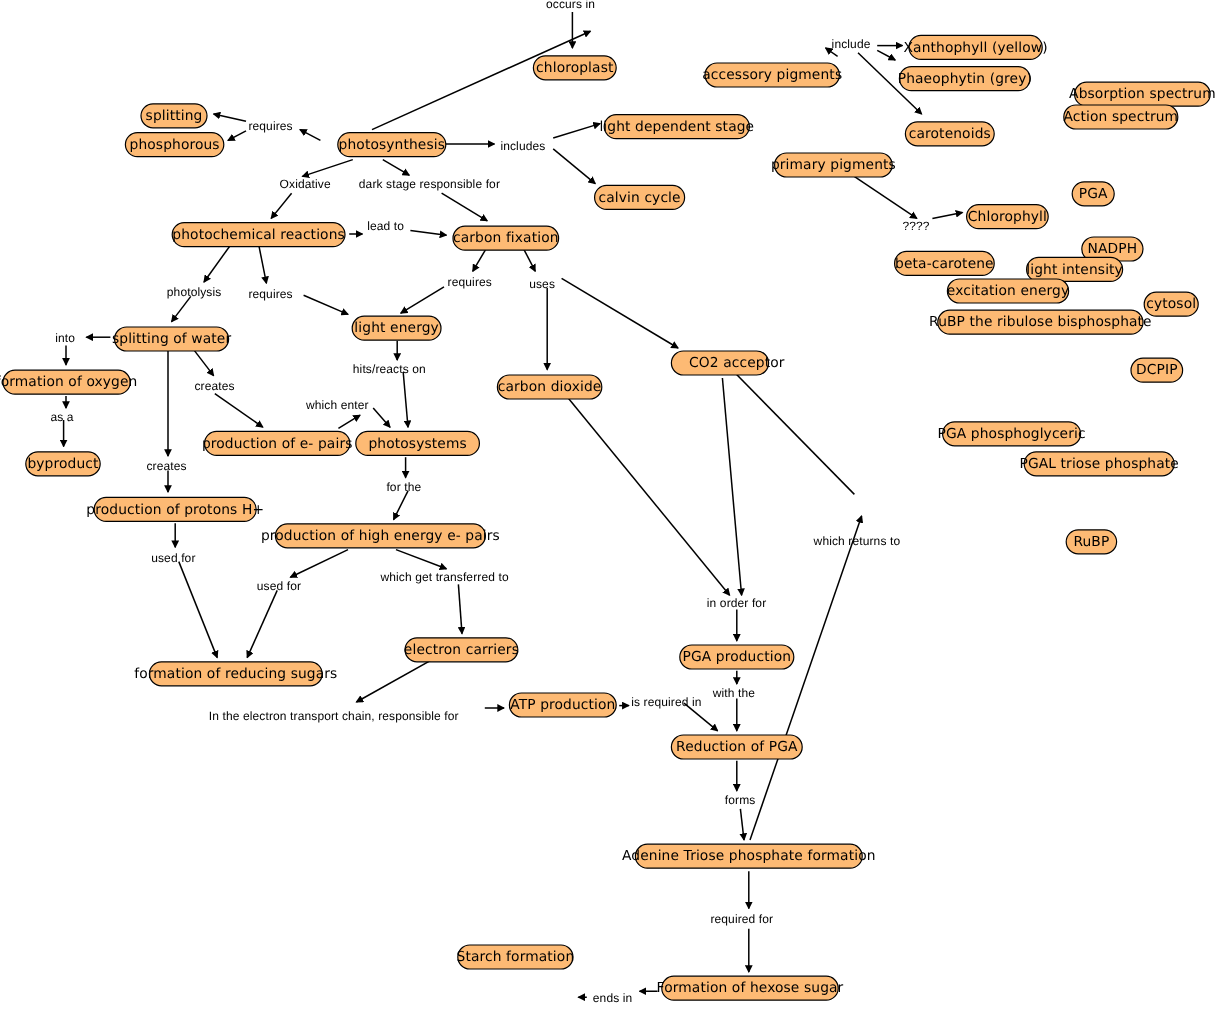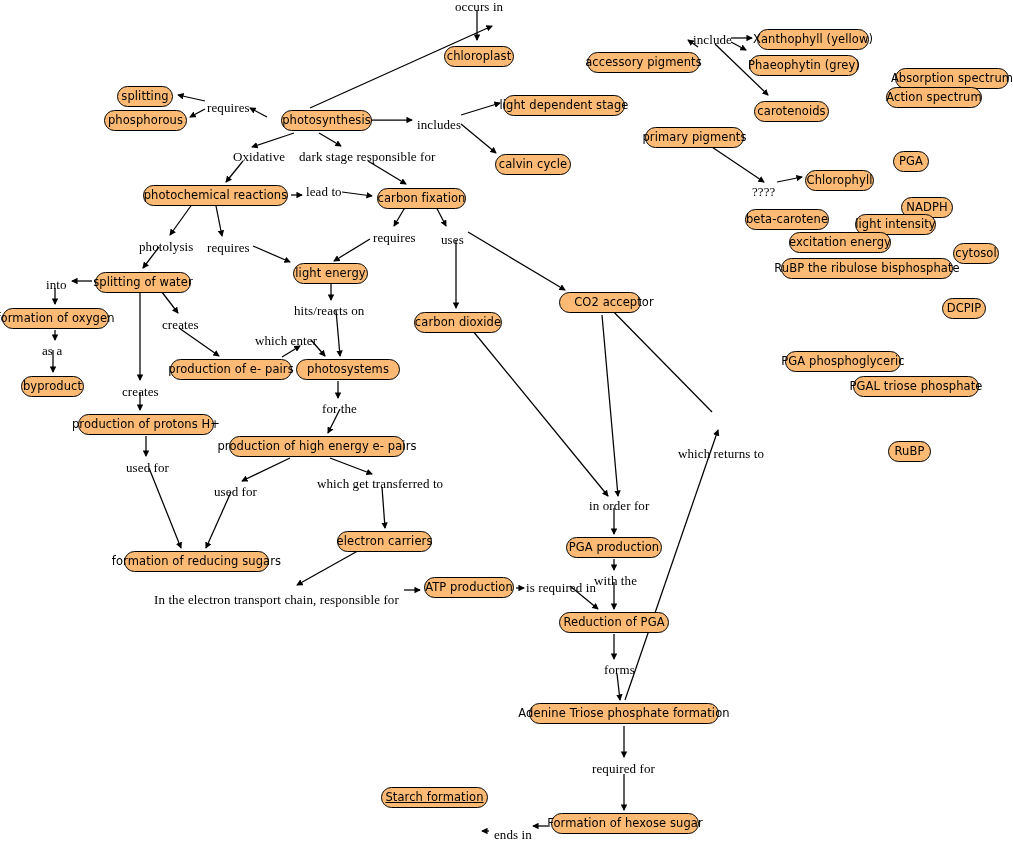--- a/index.html
+++ b/index.html
@@ -39,22 +39,22 @@
     display: flex;
     align-items: center;
     justify-content: center;
     padding: 0 8px;
     height: 21px;
     letter-spacing: 0.1px;
   }
   .linklabel {
     position: absolute;
     color: #000000;
-    font-family: Liberation Serif, serif;
-    font-size: 13px;
+    font-family: Liberation Sans, sans-serif;
+    font-size: 10px;
     line-height: 1;
     white-space: nowrap;
     background: transparent;
     letter-spacing: 0.1px;
   }
 </style>
 </head>
 <body>
 
 <div id="canvas">
@@ -172,21 +172,21 @@
       <div class="node" style="left: 170px; top: 359px; width: 122px;">production of e- pairs</div>
       <div class="node" style="left: 296px; top: 359px; width: 104px; text-align: center;">photosystems</div>
       <div class="node" style="left: 78px; top: 414px; width: 136px;">production of protons H+</div>
       <div class="node" style="left: 229px; top: 436px; width: 176px;">production of high energy e- pairs</div>
       <div class="node" style="left: 337px; top: 531px; width: 95px;">electron carriers</div>
       <div class="node" style="left: 566px; top: 537px; width: 96px;">PGA production</div>
       <div class="node" style="left: 124px; top: 551px; width: 145px;">formation of reducing sugars</div>
       <div class="node" style="left: 424px; top: 577px; width: 90px;">ATP production</div>
       <div class="node" style="left: 559px; top: 612px; width: 110px;">Reduction of PGA</div>
       <div class="node" style="left: 529px; top: 703px; width: 190px;">Adenine Triose phosphate formation</div>
-      <div class="node" style="left: 381px; top: 787px; width: 107px; text-decoration: underline;">Starch formation</div>
+      <div class="node" style="left: 381px; top: 787px; width: 97px;">Starch formation</div>
       <div class="node" style="left: 551px; top: 813px; width: 148px;">Formation of hexose sugar</div>
     </div>
   <div id="label-layer">
       <div class="linklabel" style="left: 455px; top: 0px;">occurs in</div>
       <div class="linklabel" style="left: 207px; top: 101px;">requires</div>
       <div class="linklabel" style="left: 417px; top: 118px;">includes</div>
       <div class="linklabel" style="left: 233px; top: 150px;">Oxidative</div>
       <div class="linklabel" style="left: 299px; top: 150px;">dark stage responsible for</div>
       <div class="linklabel" style="left: 693px; top: 33px;">include</div>
       <div class="linklabel" style="left: 752px; top: 185px;">????</div>
@@ -200,21 +200,21 @@
       <div class="linklabel" style="left: 294px; top: 304px;">hits/reacts on</div>
       <div class="linklabel" style="left: 42px; top: 344px;">as a</div>
       <div class="linklabel" style="left: 255px; top: 334px;">which enter</div>
       <div class="linklabel" style="left: 122px; top: 385px;">creates</div>
       <div class="linklabel" style="left: 322px; top: 402px;">for the</div>
       <div class="linklabel" style="left: 678px; top: 419px; margin-top: 28px;">which returns to</div>
       <div class="linklabel" style="left: 126px; top: 461px;">used for</div>
       <div class="linklabel" style="left: 214px; top: 485px;">used for</div>
       <div class="linklabel" style="left: 317px; top: 477px;">which get transferred to</div>
       <div class="linklabel" style="left: 589px; top: 499px;">in order for</div>
-      <div class="linklabel" style="left: 154px; top: 593px;">In the electron transport chain, responsible for</div>
+      <div class="linklabel" style="left: 174px; top: 593px;">In the electron transport chain, responsible for</div>
       <div class="linklabel" style="left: 526px; top: 581px;">is required in</div>
       <div class="linklabel" style="left: 594px; top: 574px;">with the</div>
       <div class="linklabel" style="left: 604px; top: 663px;">forms</div>
       <div class="linklabel" style="left: 592px; top: 762px;">required for</div>
       <div class="linklabel" style="left: 494px; top: 828px;">ends in</div>
     </div>
 
 </div>
 
 </body></html>

